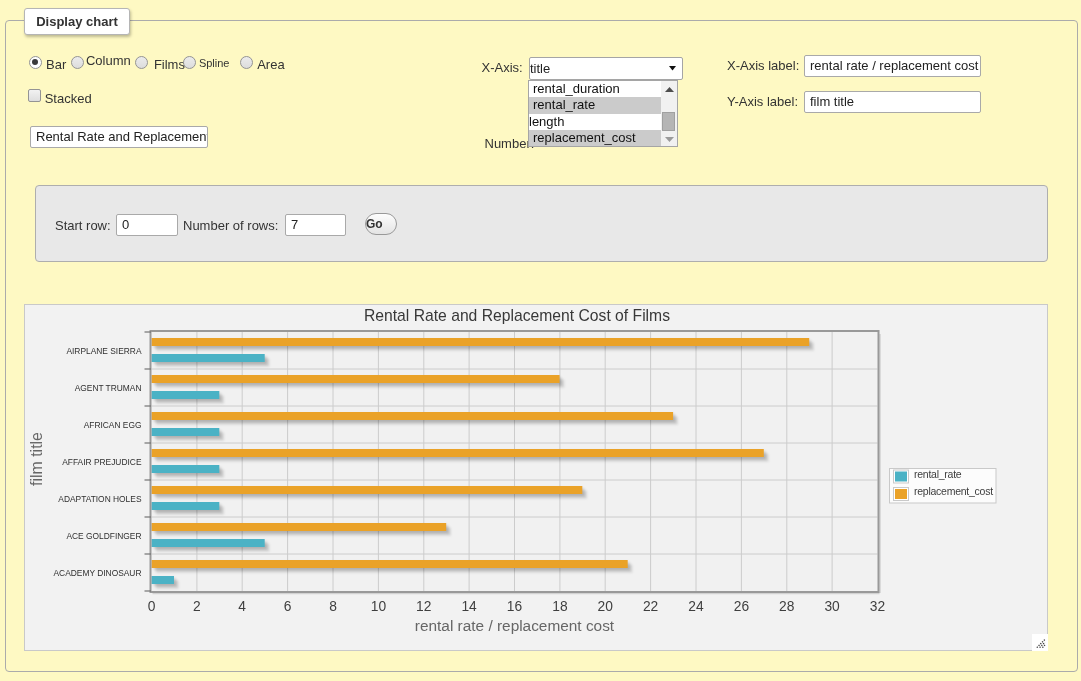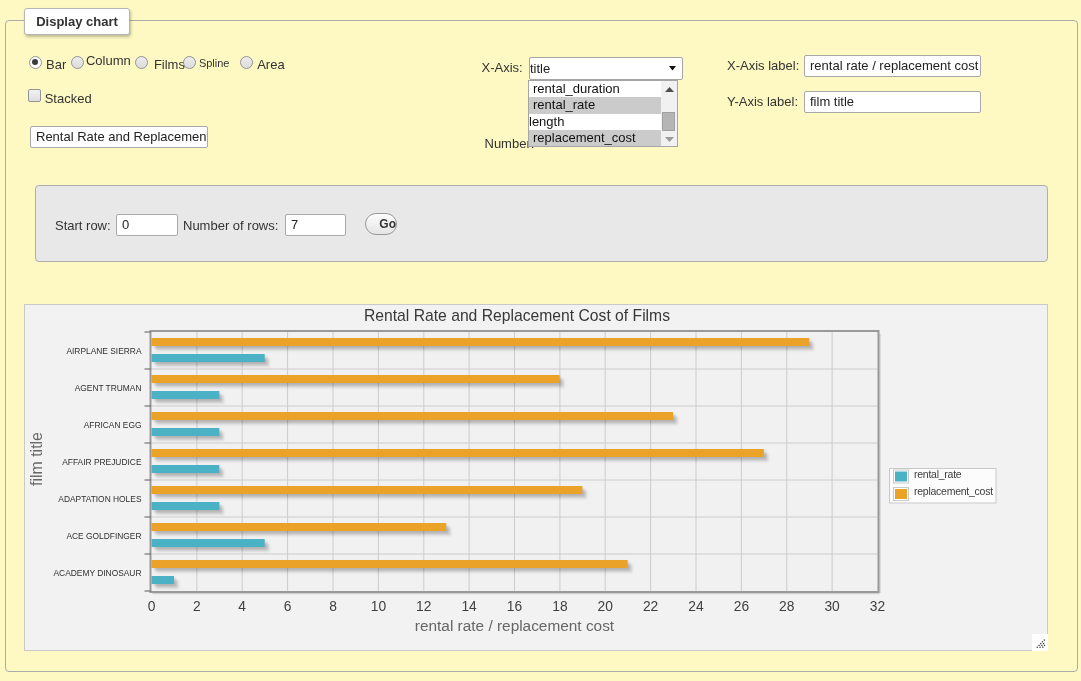--- a/index.html
+++ b/index.html
@@ -56,21 +56,21 @@
 <div style="position:absolute;left:727px;top:57.7px;font-size:13px;color:#333;font-weight:normal;letter-spacing:0;white-space:nowrap;">X-Axis label:</div>
 <div style="position:absolute;left:804px;top:55px;width:177px;height:22px;background:#fff;border:1px solid #a9a9a9;border-radius:2px;box-sizing:border-box;overflow:hidden;font-size:13px;color:#222;line-height:20px;padding-left:5px;white-space:nowrap;">rental rate / replacement cost</div>
 <div style="position:absolute;left:727px;top:93.6px;font-size:13px;color:#333;font-weight:normal;letter-spacing:0;white-space:nowrap;">Y-Axis label:</div>
 <div style="position:absolute;left:804px;top:91px;width:177px;height:22px;background:#fff;border:1px solid #a9a9a9;border-radius:2px;box-sizing:border-box;overflow:hidden;font-size:13px;color:#222;line-height:20px;padding-left:5px;white-space:nowrap;">film title</div>
 
 <div class="abs" style="left:35px;top:185px;width:1013px;height:77px;background:#e8e8e8;border:1px solid #aeaeae;border-radius:4px;box-sizing:border-box;"></div>
 <div style="position:absolute;left:55px;top:217.5px;font-size:13px;color:#333;font-weight:normal;letter-spacing:0;white-space:nowrap;">Start row:</div>
 <div style="position:absolute;left:116px;top:214px;width:62px;height:22px;background:#fff;border:1px solid #a9a9a9;border-radius:2px;box-sizing:border-box;overflow:hidden;font-size:13px;color:#222;line-height:20px;padding-left:5px;white-space:nowrap;">0</div>
 <div style="position:absolute;left:183px;top:217.5px;font-size:13px;color:#333;font-weight:normal;letter-spacing:0;white-space:nowrap;">Number of rows:</div>
 <div style="position:absolute;left:285px;top:214px;width:61px;height:22px;background:#fff;border:1px solid #a9a9a9;border-radius:2px;box-sizing:border-box;overflow:hidden;font-size:13px;color:#222;line-height:20px;padding-left:5px;white-space:nowrap;">7</div>
-<div class="abs" style="left:365px;top:213px;width:32px;height:22px;background:linear-gradient(#fdfdfd,#e4e4e4);border:1px solid #999;border-radius:11px;box-sizing:border-box;font-size:12px;font-weight:bold;color:#333;text-align:right;line-height:20px;">Go</div>
+<div class="abs" style="left:365px;top:213px;width:32px;height:22px;background:linear-gradient(#fdfdfd,#e4e4e4);border:1px solid #999;border-radius:11px;box-sizing:border-box;font-size:12px;font-weight:bold;color:#333;text-align:left;line-height:20px;">Go</div>
 
 <div class="abs" style="left:24px;top:304px;width:1024px;height:347px;background:#f2f2f2;border:1px solid #c9c9c9;box-sizing:border-box;">
 <svg width="1024" height="347" viewBox="0 0 1024 347" style="position:absolute;left:0;top:0;font-family:'Liberation Sans',sans-serif;">
 <rect x="126.5" y="27.0" width="726.0" height="259.0" fill="#f1f1f1"></rect>
 <line x1="171.9" y1="27.0" x2="171.9" y2="286.0" stroke="#cccccc" stroke-width="1"></line>
 <line x1="217.2" y1="27.0" x2="217.2" y2="286.0" stroke="#cccccc" stroke-width="1"></line>
 <line x1="262.6" y1="27.0" x2="262.6" y2="286.0" stroke="#cccccc" stroke-width="1"></line>
 <line x1="308.0" y1="27.0" x2="308.0" y2="286.0" stroke="#cccccc" stroke-width="1"></line>
 <line x1="353.4" y1="27.0" x2="353.4" y2="286.0" stroke="#cccccc" stroke-width="1"></line>
 <line x1="398.8" y1="27.0" x2="398.8" y2="286.0" stroke="#cccccc" stroke-width="1"></line>

